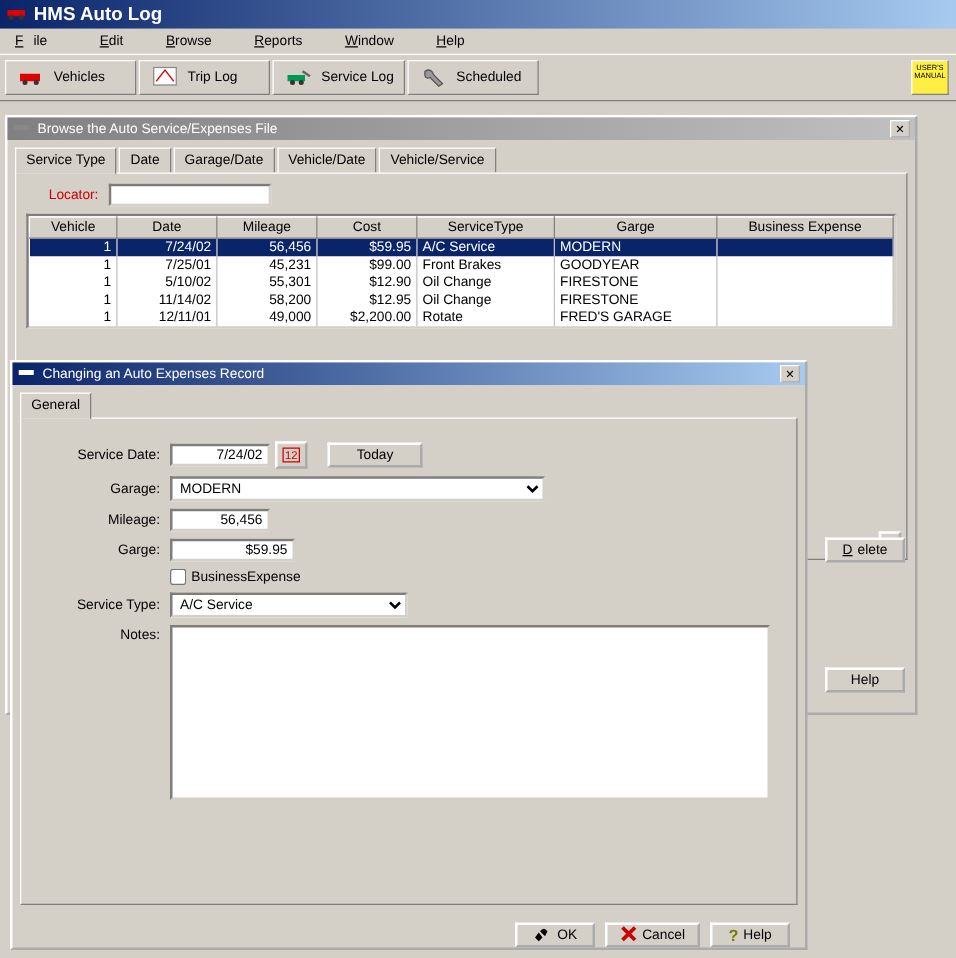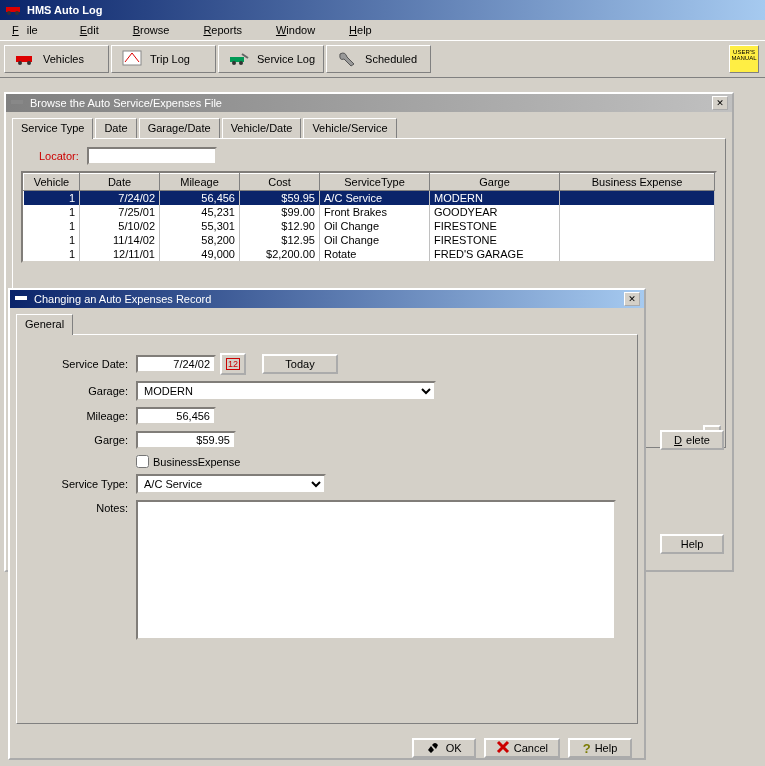--- a/index.html
+++ b/index.html
@@ -9,21 +9,21 @@
   background: #d4d0c8;
   width: 765px;
   height: 766px;
   overflow: hidden;
 }
 .titlebar {
   background: linear-gradient(to right, #0a246a, #a6caf0);
   color: #fff;
   padding: 3px 5px;
   font-weight: bold;
-  font-size: 11px;
+  font-size: 15px;
   display: flex;
   align-items: center;
   gap: 4px;
 }
 .menubar {
   background: #d4d0c8;
   padding: 2px 4px;
   display: flex;
   gap: 18px;
 }
@@ -246,21 +246,21 @@
   </div>
   <div class="tab-body" style="height:310px; position:relative;">
     <div class="locator">
       <span class="locator-label">Locator:</span>
       <input class="textfield" style="width: 130px;">
     </div>
     <div class="grid-wrap">
       <table class="grid">
         <thead>
             <tr>
-          <th style="width:56px">Vehicle</th>
+          <th style="width:70px">Vehicle</th>
           <th style="width:80px">Date</th>
           <th style="width:80px">Mileage</th>
           <th style="width:80px">Cost</th>
           <th style="width:110px">ServiceType</th>
           <th style="width:130px">Garge</th>
           <th>Business Expense</th>
         </tr>
           </thead>
         <tbody id="grid-body">
             <tr class="sel">

